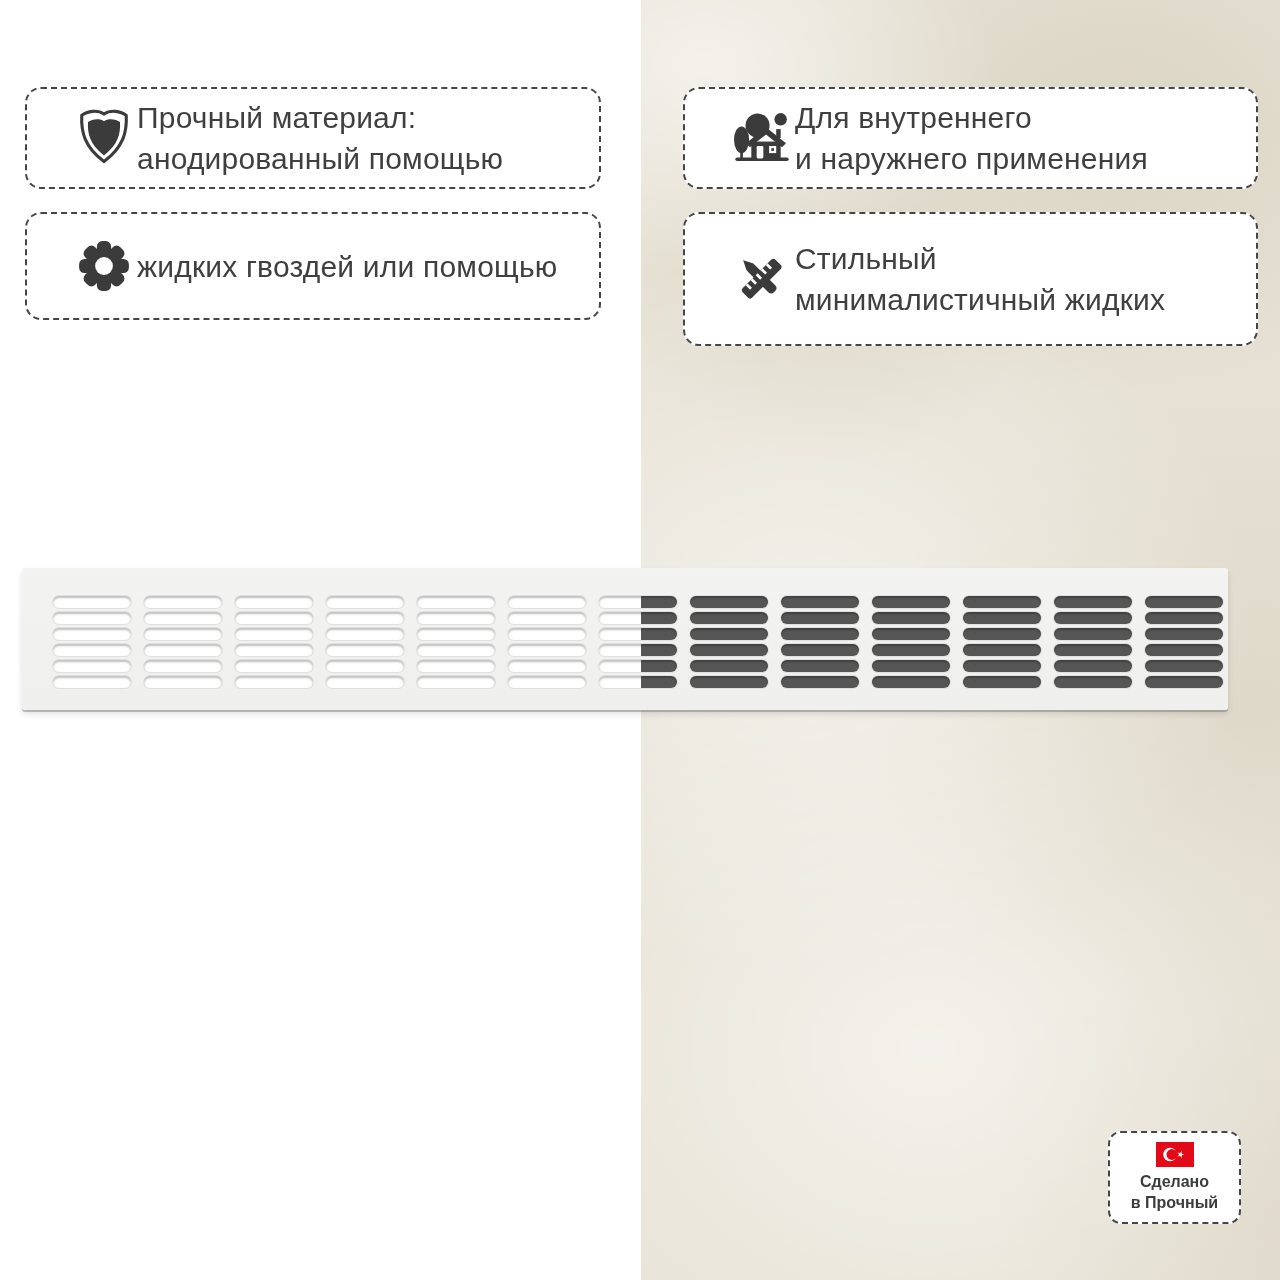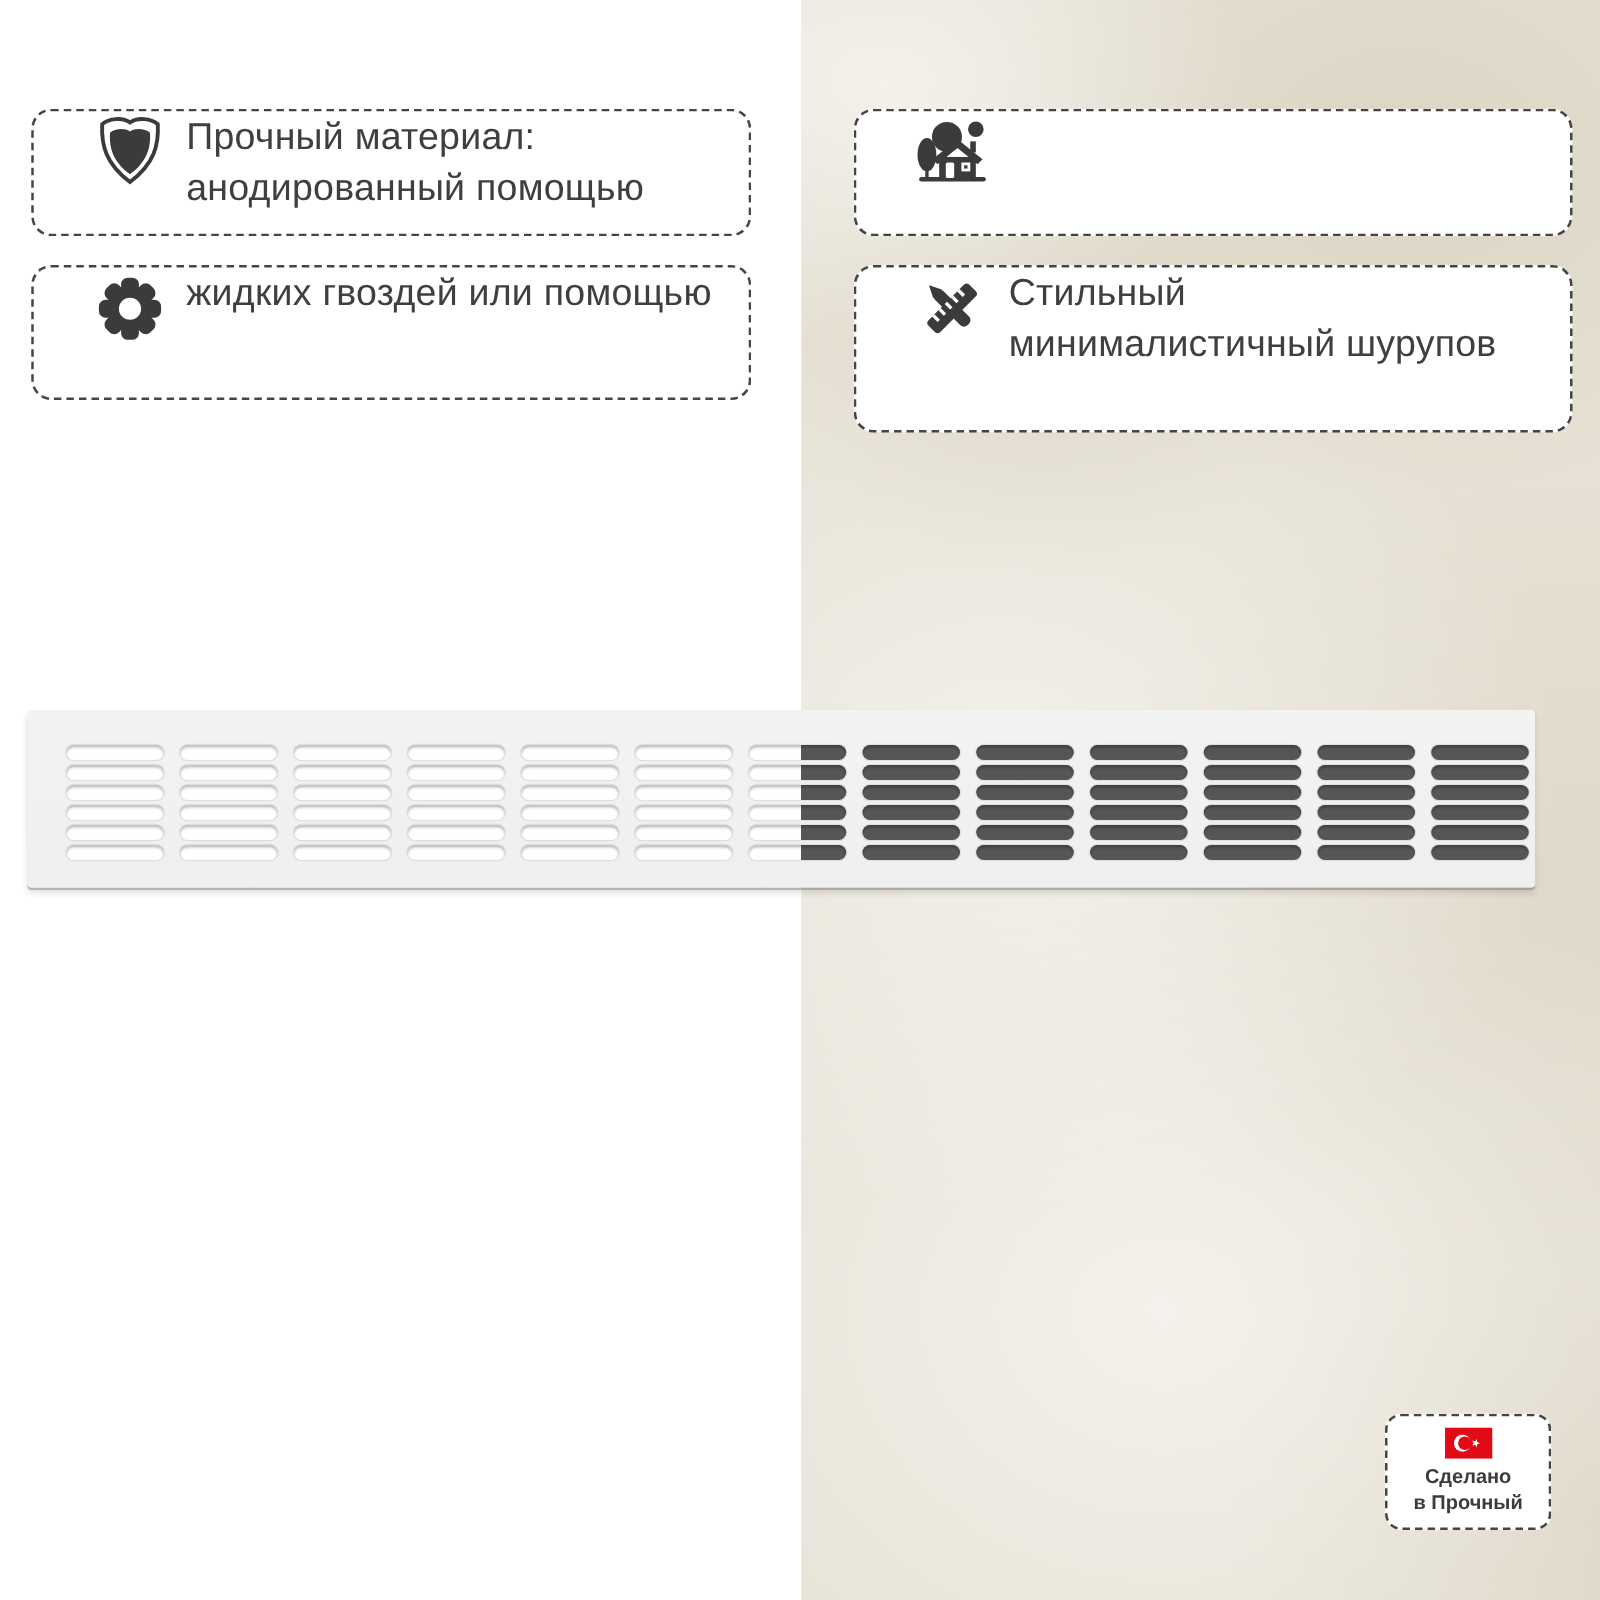--- a/index.html
+++ b/index.html
@@ -21,21 +21,21 @@
       radial-gradient(300px 260px at 30% 22%, rgba(214,207,190,.45), rgba(214,207,190,0) 70%),
       radial-gradient(650px 520px at 25% 48%, rgba(255,255,255,.5), rgba(255,255,255,0) 70%),
       radial-gradient(550px 450px at 95% 55%, rgba(213,205,186,.4), rgba(213,205,186,0) 70%),
       radial-gradient(700px 600px at 45% 82%, rgba(255,255,255,.55), rgba(255,255,255,0) 70%),
       radial-gradient(420px 500px at 100% 95%, rgba(208,199,178,.4), rgba(208,199,178,0) 70%);
   }
   
   .feature{
     position:absolute;background:#ffffff;
     border:2px dashed #454545;border-radius:16px;
-    box-sizing:border-box;display:flex;gap:12px;
+    box-sizing:border-box;display:flex;align-items:center;
     padding:0 18px 0 44px;
   }
   .f1{left:25px;top:87px;width:576px;height:102px;}
   .f2{left:25px;top:212px;width:576px;height:108px;}
   .f3{left:683px;top:87px;width:575px;height:102px;}
   .f4{left:683px;top:212px;width:575px;height:134px;}
   .icon-wrap{flex:0 0 66px;width:66px;height:66px;display:flex;align-items:center;justify-content:center;}
   .ftext{font-size:30px;line-height:41px;color:#3f3f3f;letter-spacing:.2px;white-space:nowrap;}
   
   .grille{
@@ -107,20 +107,24 @@
           <rect x="6" y="58" width="60" height="4" rx="2"></rect>
           <rect x="24" y="40" width="33" height="19"></rect>
           <path d="M18 42 L40.5 24 L63 42 L58.5 46.5 L40.5 32 L22.5 46.5 Z"></path>
           <rect x="52" y="26" width="5" height="10"></rect>
         </g>
         <rect x="30" y="45" width="7.5" height="14" rx="1.5" fill="#ffffff"></rect>
         <rect x="44" y="45" width="8" height="8" fill="#ffffff"></rect>
         <rect x="46.5" y="47.5" width="3" height="3" fill="#3b3b3b"></rect>
       </svg>
     </span>
+    <div class="ftext">
+      <div>Для внутреннего</div>
+      <div>и наружнего применения</div>
+    </div>
   </div>
 
   <div class="feature f4">
     <span class="icon-wrap">
       <svg width="64" height="64" viewBox="0 0 72 72">
         <g transform="rotate(45 36 36)" fill="#3b3b3b">
           <rect x="15" y="30.5" width="41" height="11" rx="4.5"></rect>
           <path d="M6 36 L17 30.5 L17 41.5 Z"></path>
         </g>
         <g transform="rotate(-45 36 36)">
@@ -128,21 +132,21 @@
           <rect x="18" y="28" width="3" height="7" fill="#ffffff"></rect>
           <rect x="26" y="28" width="3" height="7" fill="#ffffff"></rect>
           <rect x="34" y="28" width="3" height="7" fill="#ffffff"></rect>
           <rect x="42" y="28" width="3" height="7" fill="#ffffff"></rect>
           <rect x="50" y="28" width="3" height="7" fill="#ffffff"></rect>
         </g>
       </svg>
     </span>
     <div class="ftext">
       <div>Стильный</div>
-      <div>минималистичный шурупов</div>
+      <div>минималистичный жидких</div>
     </div>
   </div>
 
   <div class="grille">
       <div class="slot" style="left: 31px; top: 28px; background: rgb(255, 255, 255);"></div>
       <div class="slot" style="left: 122px; top: 28px; background: rgb(255, 255, 255);"></div>
       <div class="slot" style="left: 213px; top: 28px; background: rgb(255, 255, 255);"></div>
       <div class="slot" style="left: 304px; top: 28px; background: rgb(255, 255, 255);"></div>
       <div class="slot" style="left: 395px; top: 28px; background: rgb(255, 255, 255);"></div>
       <div class="slot" style="left: 486px; top: 28px; background: rgb(255, 255, 255);"></div>

